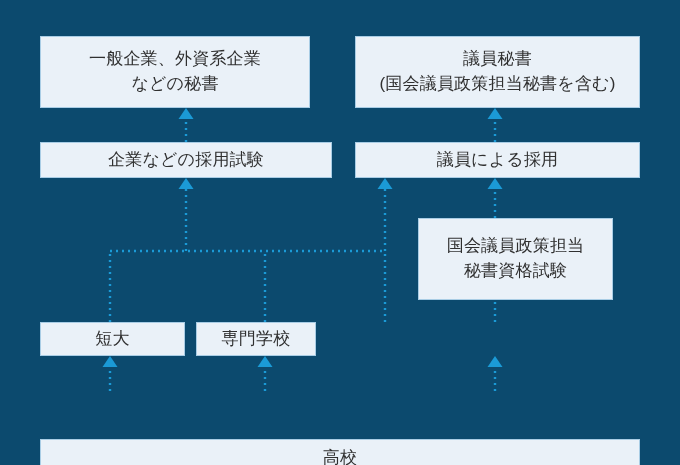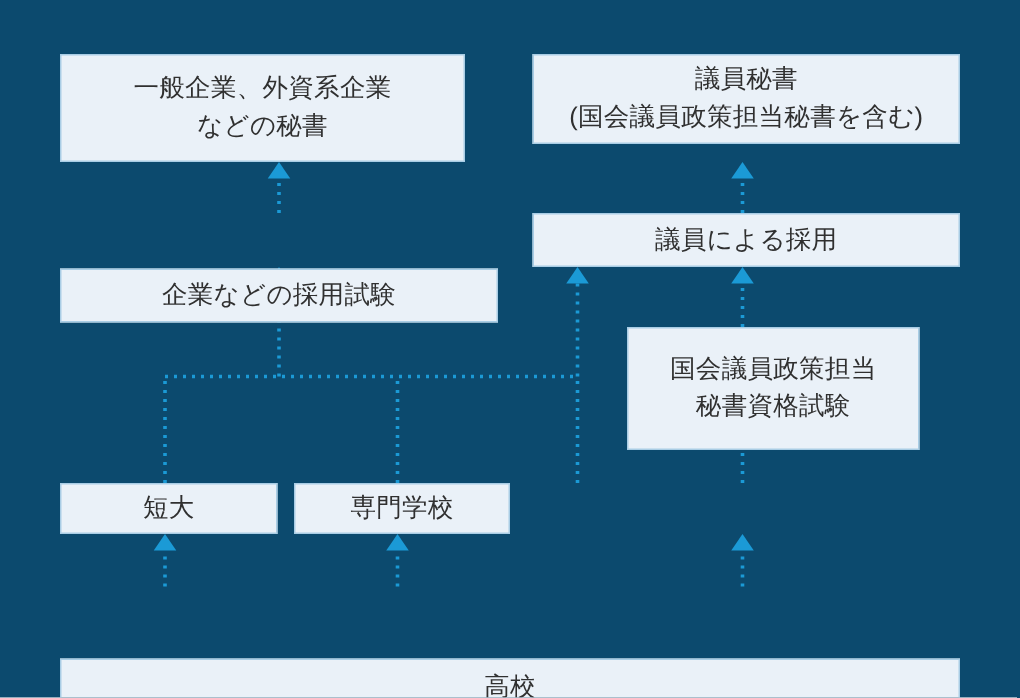--- a/index.html
+++ b/index.html
@@ -70,22 +70,22 @@
       <polygon points="178.5,189 193.5,189 186,178" fill="#1b9ad6"></polygon>
       <line x1="385" y1="251" x2="385" y2="189" stroke="#1b9ad6" stroke-width="2.4" stroke-dasharray="2 4" stroke-linecap="butt"></line>
       <polygon points="377.5,189 392.5,189 385,178" fill="#1b9ad6"></polygon>
       <line x1="186" y1="142" x2="186" y2="119" stroke="#1b9ad6" stroke-width="2.4" stroke-dasharray="2 4" stroke-linecap="butt"></line>
       <polygon points="178.5,119 193.5,119 186,108" fill="#1b9ad6"></polygon>
       <line x1="495" y1="142" x2="495" y2="119" stroke="#1b9ad6" stroke-width="2.4" stroke-dasharray="2 4" stroke-linecap="butt"></line>
       <polygon points="487.5,119 502.5,119 495,108" fill="#1b9ad6"></polygon>
     </svg>
 <div class="node" style="left: 40px; top: 36px; width: 270px; height: 72px; background: rgb(234, 241, 248); border-color: rgb(169, 205, 229); color: rgb(48, 48, 48);"><span class="node-text">一般企業、外資系企業
 などの秘書</span></div>
-    <div class="node" style="left: 355px; top: 36px; width: 285px; height: 60px; background: rgb(234, 241, 248); border-color: rgb(169, 205, 229); color: rgb(48, 48, 48);"><span class="node-text">議員秘書
+    <div class="node" style="left: 355px; top: 36px; width: 285px; height: 72px; background: rgb(234, 241, 248); border-color: rgb(169, 205, 229); color: rgb(48, 48, 48);"><span class="node-text">議員秘書
 (国会議員政策担当秘書を含む)</span></div>
-    <div class="node" style="left: 40px; top: 142px; width: 292px; height: 36px; background: rgb(234, 241, 248); border-color: rgb(169, 205, 229); color: rgb(48, 48, 48); margin-top: 37px;"><span class="node-text">企業などの採用試験</span></div>
+    <div class="node" style="left: 40px; top: 142px; width: 292px; height: 36px; background: rgb(234, 241, 248); border-color: rgb(169, 205, 229); color: rgb(48, 48, 48);"><span class="node-text">企業などの採用試験</span></div>
     <div class="node" style="left: 355px; top: 142px; width: 285px; height: 36px; background: rgb(234, 241, 248); border-color: rgb(169, 205, 229); color: rgb(48, 48, 48); align-items: center;"><span class="node-text">議員による採用</span></div>
     <div class="node" style="left: 418px; top: 218px; width: 195px; height: 82px; background: rgb(234, 241, 248); border-color: rgb(169, 205, 229); color: rgb(48, 48, 48);"><span class="node-text">国会議員政策担当
 秘書資格試験</span></div>
     <div class="node" style="left: 40px; top: 322px; width: 145px; height: 34px; background: rgb(234, 241, 248); border-color: rgb(169, 205, 229); color: rgb(48, 48, 48);"><span class="node-text">短大</span></div>
-    <div class="node" style="left: 196px; top: 322px; width: 144px; height: 34px; background: rgb(234, 241, 248); border-color: rgb(169, 205, 229); color: rgb(48, 48, 48);"><span class="node-text">専門学校</span></div>
+    <div class="node" style="left: 196px; top: 322px; width: 120px; height: 34px; background: rgb(234, 241, 248); border-color: rgb(169, 205, 229); color: rgb(48, 48, 48);"><span class="node-text">専門学校</span></div>
     <div class="node" style="left: 40px; top: 391px; width: 600px; height: 38px; background: rgb(234, 241, 248); border-color: rgb(169, 205, 229); color: rgb(48, 48, 48); margin-top: 48px;"><span class="node-text">高校</span></div>
   </div>
 
 </body></html>

